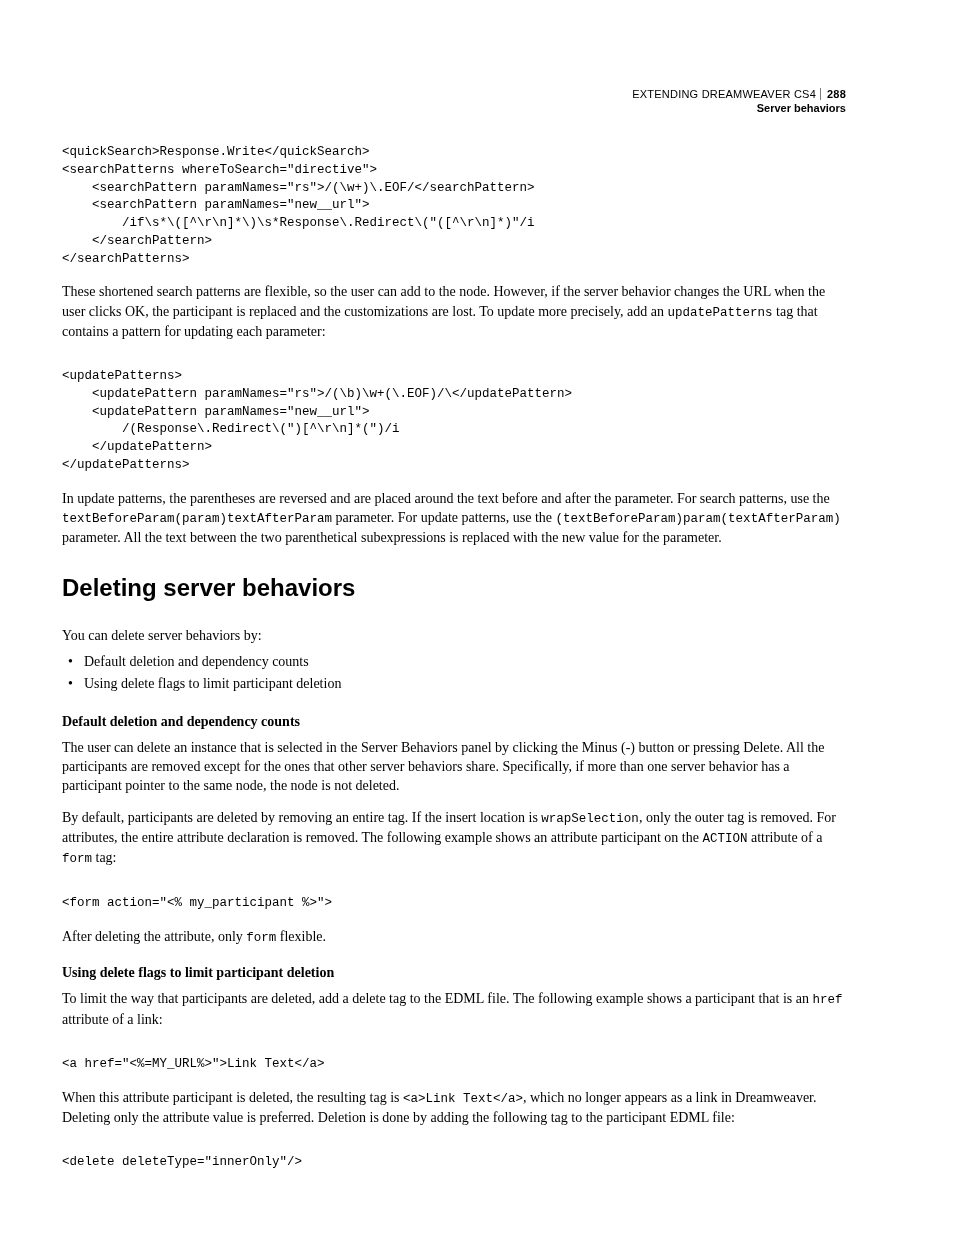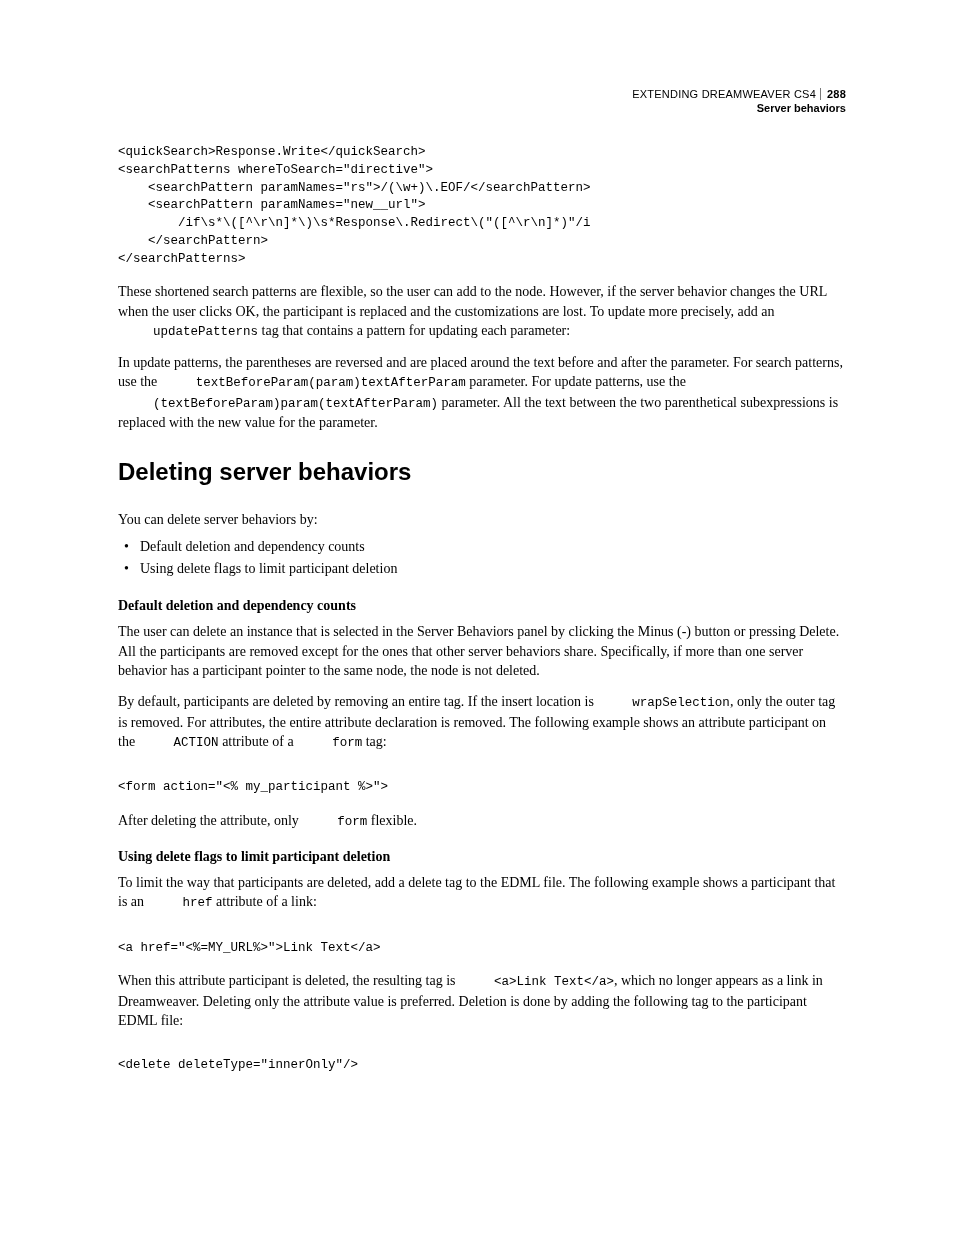--- a/index.html
+++ b/index.html
@@ -6,21 +6,21 @@
     margin: 0;
     padding: 0;
     background: #fff;
     font-family: "Minion Pro", "Times New Roman", Georgia, serif;
     color: #000;
   }
   .page {
     width: 954px;
     height: 1235px;
     box-sizing: border-box;
-    padding: 88px 108px 60px 118px;
+    padding: 88px 108px 60px 62px;
     position: relative;
   }
   .running-head {
     position: absolute;
     top: 88px;
     right: 108px;
     text-align: right;
     font-size: 11px;
     line-height: 1.25;
   }
@@ -50,21 +50,20 @@
     margin: 27px 0 14px 0;
   }
   p.body {
     font-size: 14px;
     line-height: 1.38;
     margin: 8px 0 12px 0;
   }
   code.inline, span.mono {
     font-family: "Courier New", Courier, monospace;
     font-size: 12.5px;
-    margin-left: 35px;
   }
   h2.section {
     font-family: "Myriad Pro", "Helvetica Neue", Arial, sans-serif;
     font-weight: 700;
     font-size: 24px;
     margin: 26px 0 6px 0;
   }
   ul.bullets {
     margin: 6px 0 14px 0;
     padding-left: 22px;
@@ -107,20 +106,26 @@
     &lt;searchPattern paramNames="rs"&gt;/(\w+)\.EOF/&lt;/searchPattern&gt;
     &lt;searchPattern paramNames="new__url"&gt;
         /if\s*\([^\r\n]*\)\s*Response\.Redirect\("([^\r\n]*)"/i
     &lt;/searchPattern&gt;
 &lt;/searchPatterns&gt;</pre>
 
     <p class="body">
       <span>These shortened search patterns are flexible, so the user can add to the node. However, if the server behavior changes the URL when the user clicks OK, the participant is replaced and the customizations are lost. To update more precisely, add an </span><code class="inline">updatePatterns</code><span> tag that contains a pattern for updating each parameter:</span>
     </p>
 
+    <pre class="codeblock">&lt;updatePatterns&gt;
+    &lt;updatePattern paramNames="rs"&gt;/(\b)\w+(\.EOF)/\&lt;/updatePattern&gt;
+    &lt;updatePattern paramNames="new__url"&gt;
+        /(Response\.Redirect\(")[^\r\n]*(")/i
+    &lt;/updatePattern&gt;
+&lt;/updatePatterns&gt;</pre>
 
     <p class="body">
       <span>In update patterns, the parentheses are reversed and are placed around the text before and after the parameter. For search patterns, use the </span><code class="inline">textBeforeParam(param)textAfterParam</code><span> parameter. For update patterns, use the </span><code class="inline">(textBeforeParam)param(textAfterParam)</code><span> parameter. All the text between the two parenthetical subexpressions is replaced with the new value for the parameter.</span>
     </p>
 
     <h2 class="section">Deleting server behaviors</h2>
 
     <p class="body" style="margin-bottom:4px;margin-top:24px;">You can delete server behaviors by:</p>
 
     <ul class="bullets">

